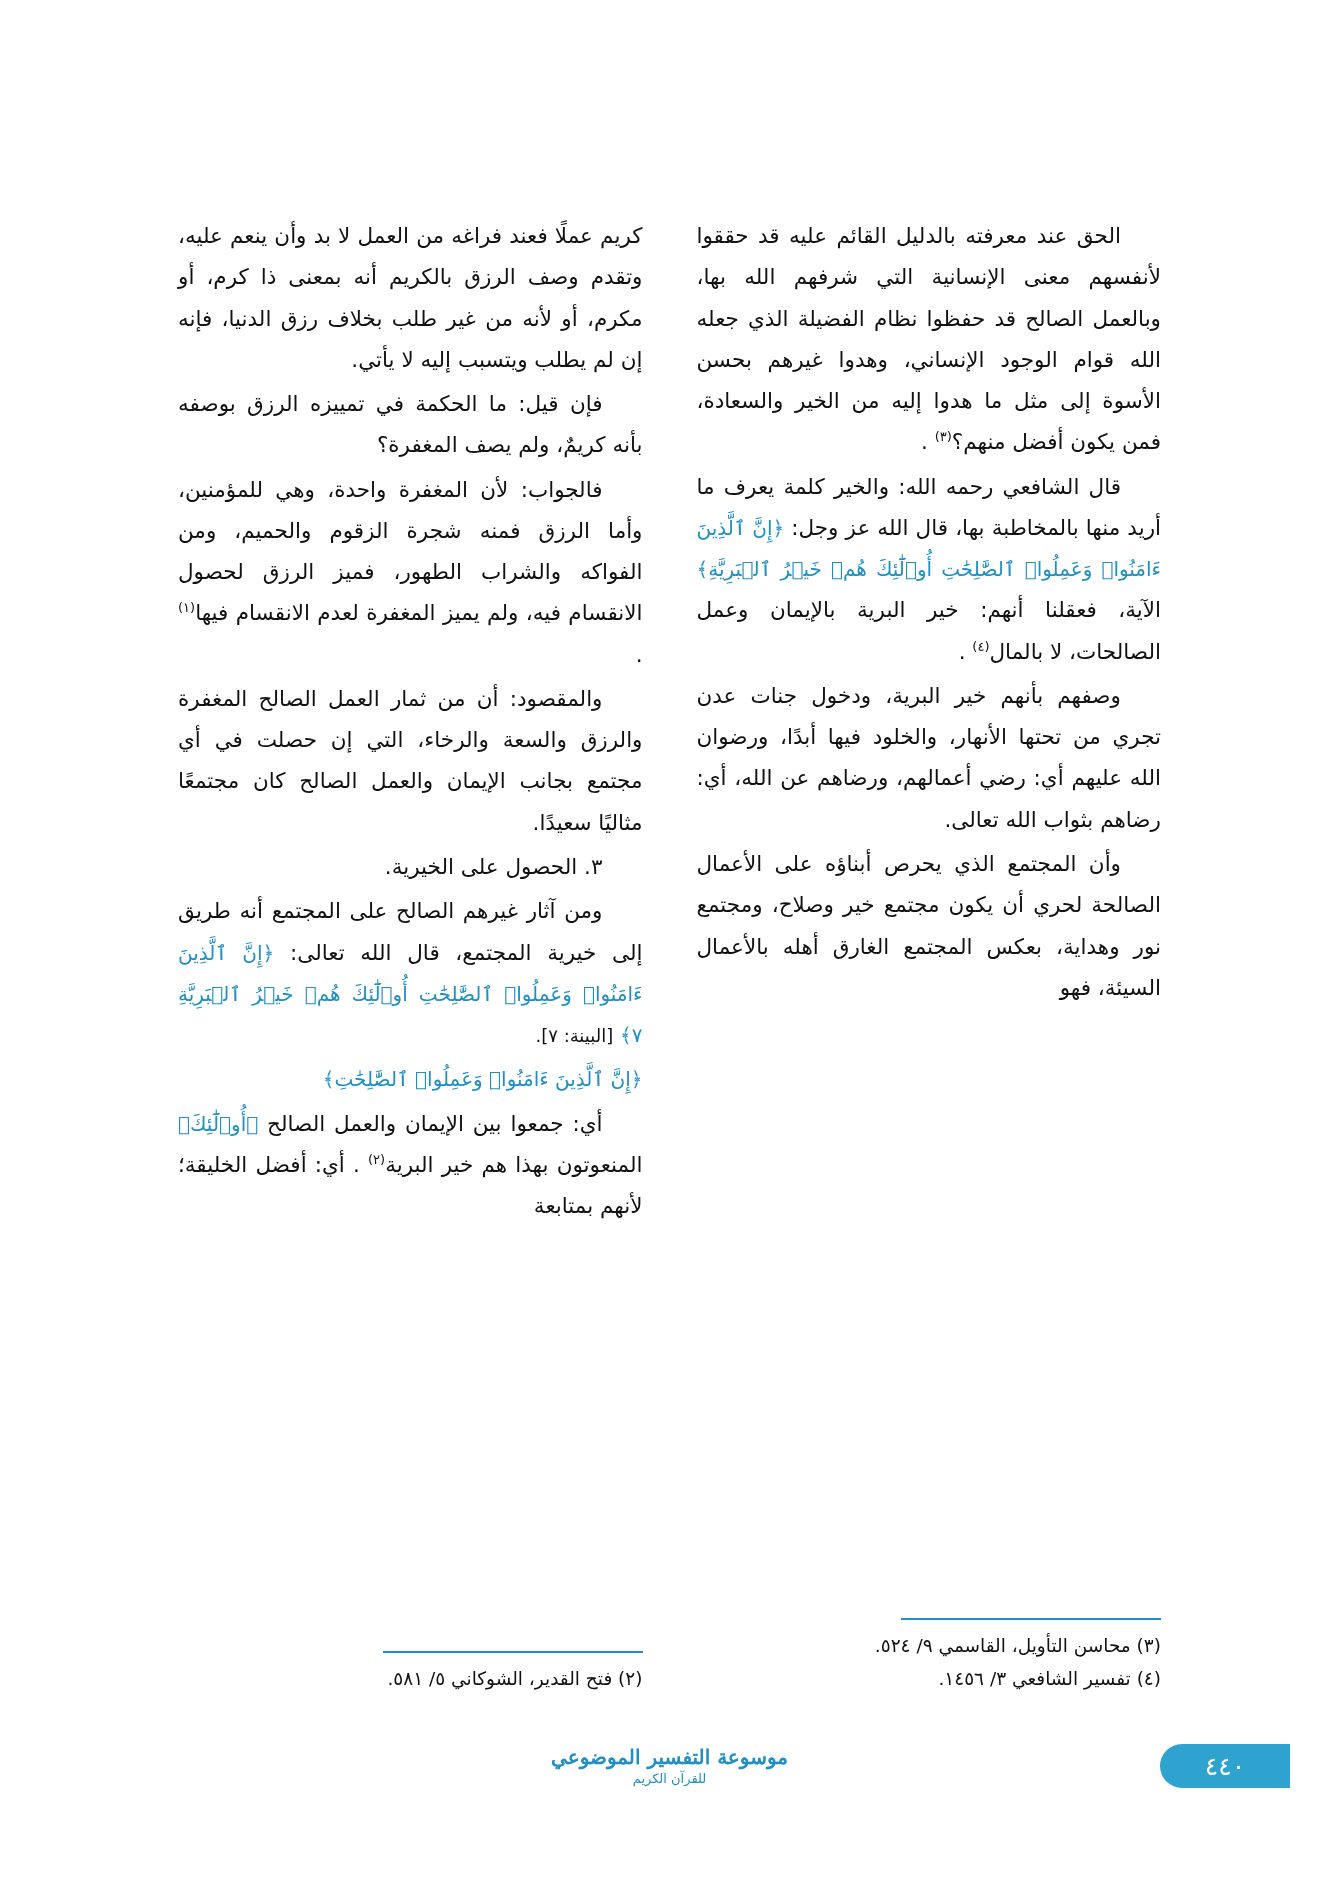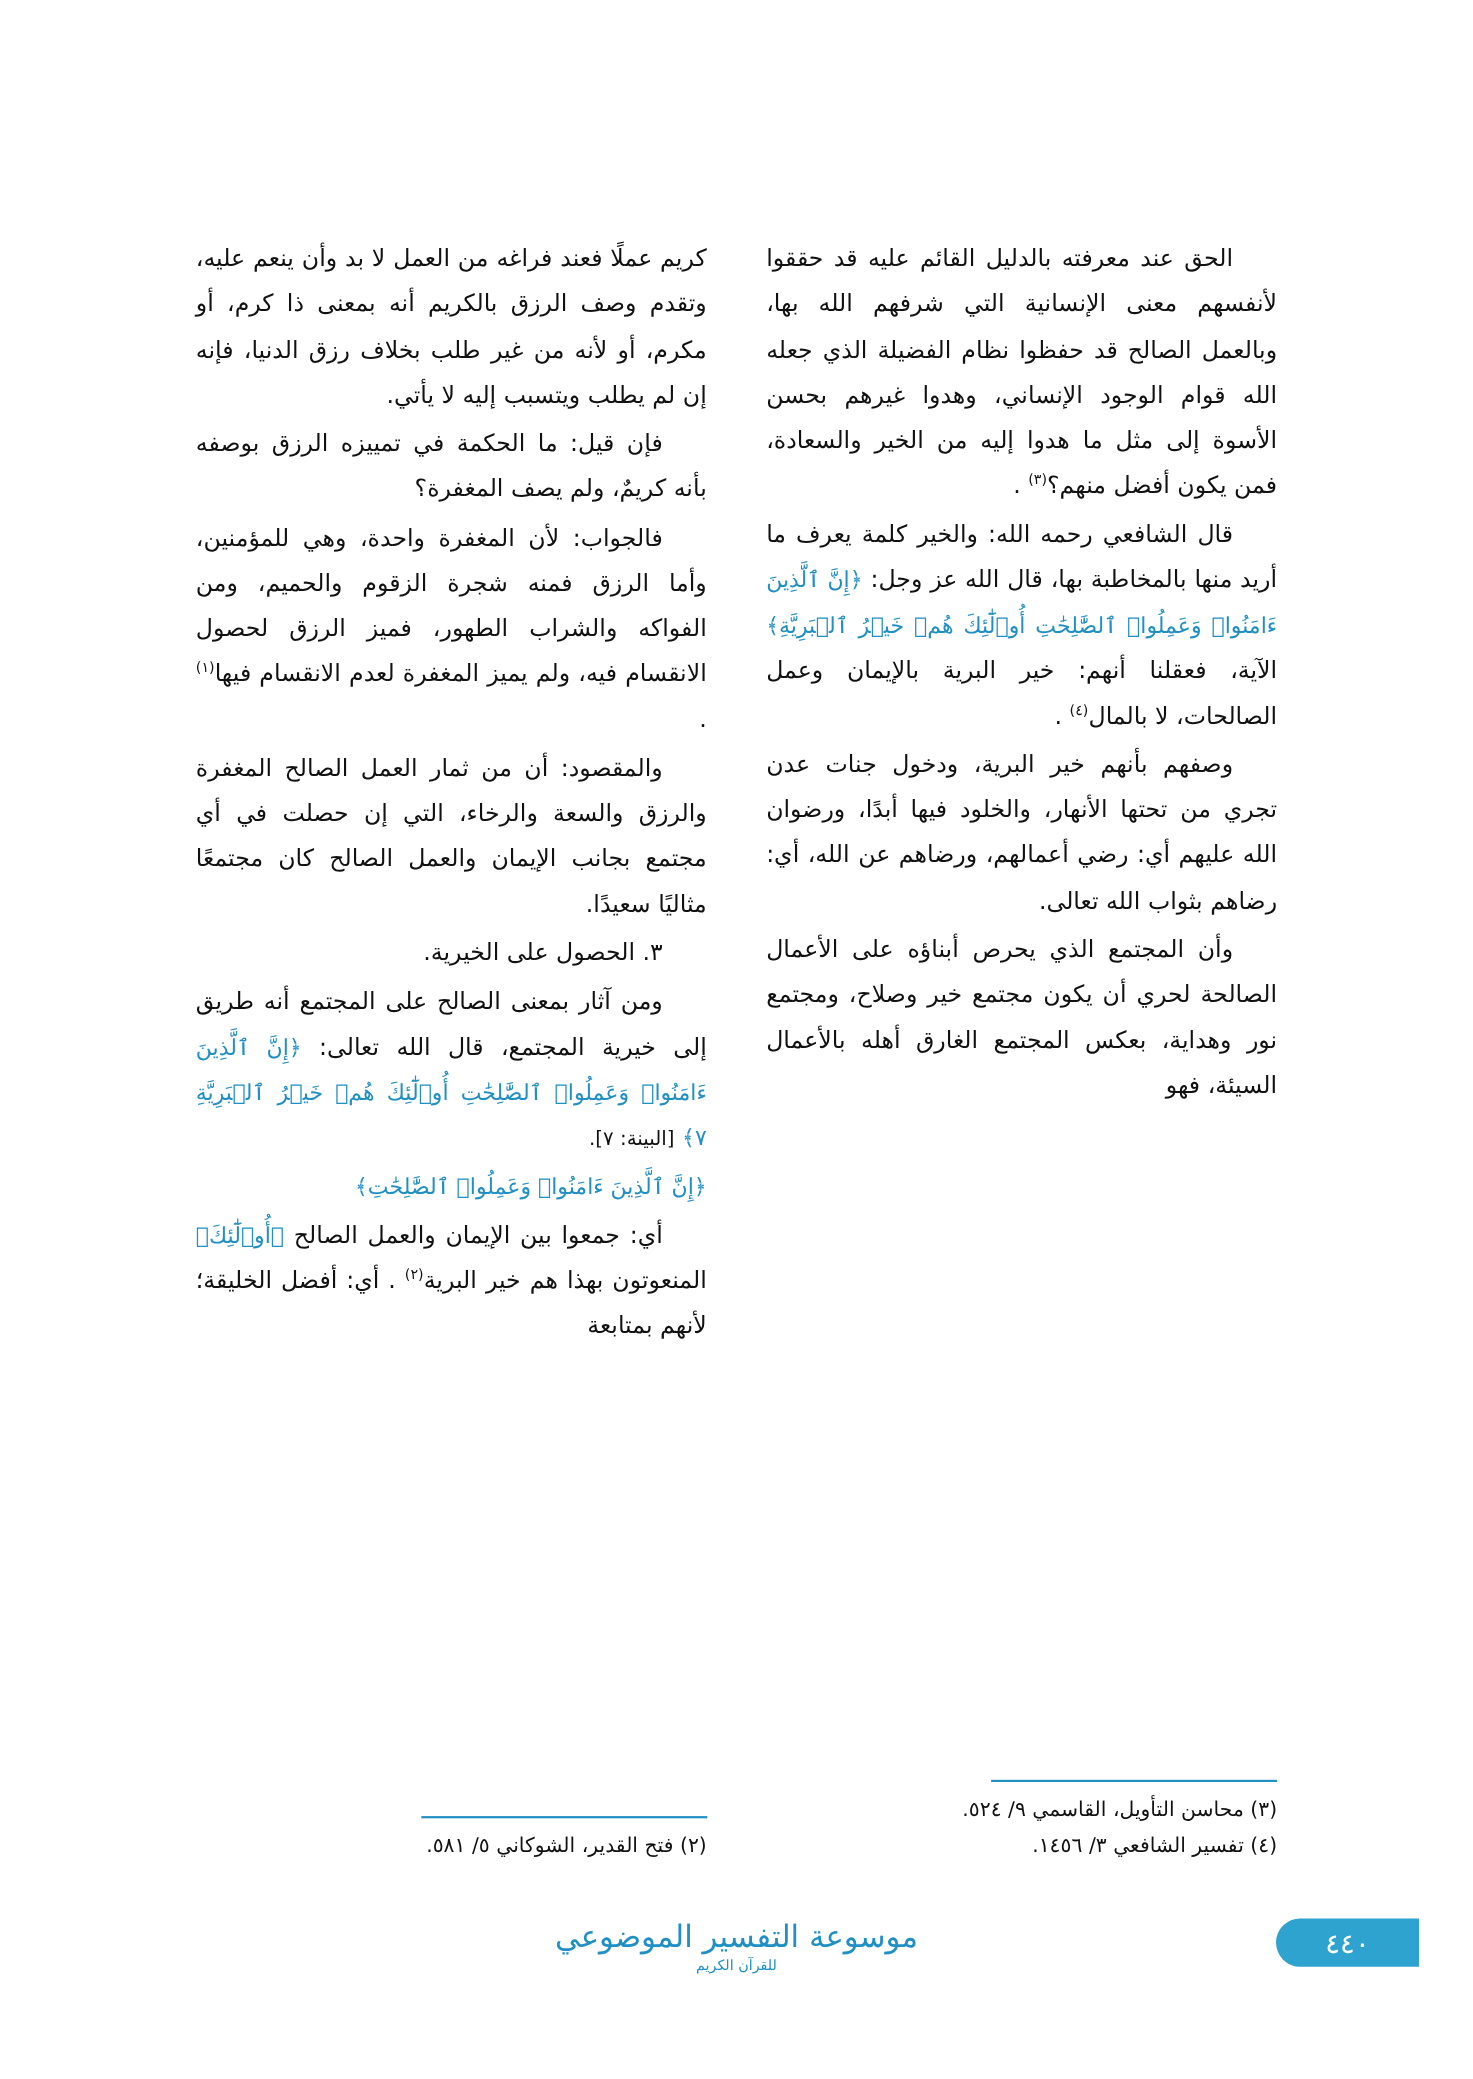--- a/index.html
+++ b/index.html
@@ -140,22 +140,22 @@
     position: absolute;
     left: 50%;
     transform: translateX(-50%);
     top: 8px;
     text-align: center;
     color: #1f8fc4;
     direction: rtl;
   }
   .logo-main {
     font-family: "DejaVu Serif", serif;
-    font-size: 28px;
-    font-weight: normal;
+    font-size: 20px;
+    font-weight: bold;
     letter-spacing: -1px;
     line-height: 1.1;
   }
   .logo-sub {
     font-family: "DejaVu Sans", sans-serif;
     font-size: 13px;
     margin-top: 3px;
     letter-spacing: 0;
   }
   .page-number-box {
@@ -198,21 +198,21 @@
       </div>
     </div>
 
     <div class="col">
       <div class="body-text">
         <p class="noindent">كريم عملًا فعند فراغه من العمل لا بد وأن ينعم عليه، وتقدم وصف الرزق بالكريم أنه بمعنى ذا كرم، أو مكرم، أو لأنه من غير طلب بخلاف رزق الدنيا، فإنه إن لم يطلب ويتسبب إليه لا يأتي.</p>
         <p>فإن قيل: ما الحكمة في تمييزه الرزق بوصفه بأنه كريمٌ، ولم يصف المغفرة؟</p>
         <p><span>فالجواب: لأن المغفرة واحدة، وهي للمؤمنين، وأما الرزق فمنه شجرة الزقوم والحميم، ومن الفواكه والشراب الطهور، فميز الرزق لحصول الانقسام فيه، ولم يميز المغفرة لعدم الانقسام فيها</span><sup class="fn">(١)</sup> .</p>
         <p>والمقصود: أن من ثمار العمل الصالح المغفرة والرزق والسعة والرخاء، التي إن حصلت في أي مجتمع بجانب الإيمان والعمل الصالح كان مجتمعًا مثاليًا سعيدًا.</p>
         <p>٣. الحصول على الخيرية.</p>
-        <p><span>ومن آثار بمعنى الصالح على المجتمع أنه طريق إلى خيرية المجتمع، قال الله تعالى:</span> <span class="quran">﴿إِنَّ ٱلَّذِينَ ءَامَنُوا۟ وَعَمِلُوا۟ ٱلصَّٰلِحَٰتِ أُو۟لَٰٓئِكَ هُمۡ خَيۡرُ ٱلۡبَرِيَّةِ ٧﴾</span> <span class="src-ref">[البينة: ٧].</span></p>
+        <p><span>ومن آثار غيرهم الصالح على المجتمع أنه طريق إلى خيرية المجتمع، قال الله تعالى:</span> <span class="quran">﴿إِنَّ ٱلَّذِينَ ءَامَنُوا۟ وَعَمِلُوا۟ ٱلصَّٰلِحَٰتِ أُو۟لَٰٓئِكَ هُمۡ خَيۡرُ ٱلۡبَرِيَّةِ ٧﴾</span> <span class="src-ref">[البينة: ٧].</span></p>
         <p class="noindent"><span class="quran">﴿إِنَّ ٱلَّذِينَ ءَامَنُوا۟ وَعَمِلُوا۟ ٱلصَّٰلِحَٰتِ﴾</span></p>
         <p><span>أي: جمعوا بين الإيمان والعمل الصالح</span> <span class="quran">﴿أُو۟لَٰٓئِكَ﴾</span> <span>المنعوتون بهذا هم خير البرية</span><sup class="fn">(٢)</sup> . <span>أي: أفضل الخليقة؛ لأنهم بمتابعة</span></p>
       </div>
 
       <div class="footnotes">
         <div class="fn-rule"></div>
         <div class="fn-line">(٢) فتح القدير، الشوكاني ٥/ ٥٨١.</div>
       </div>
     </div>
 

